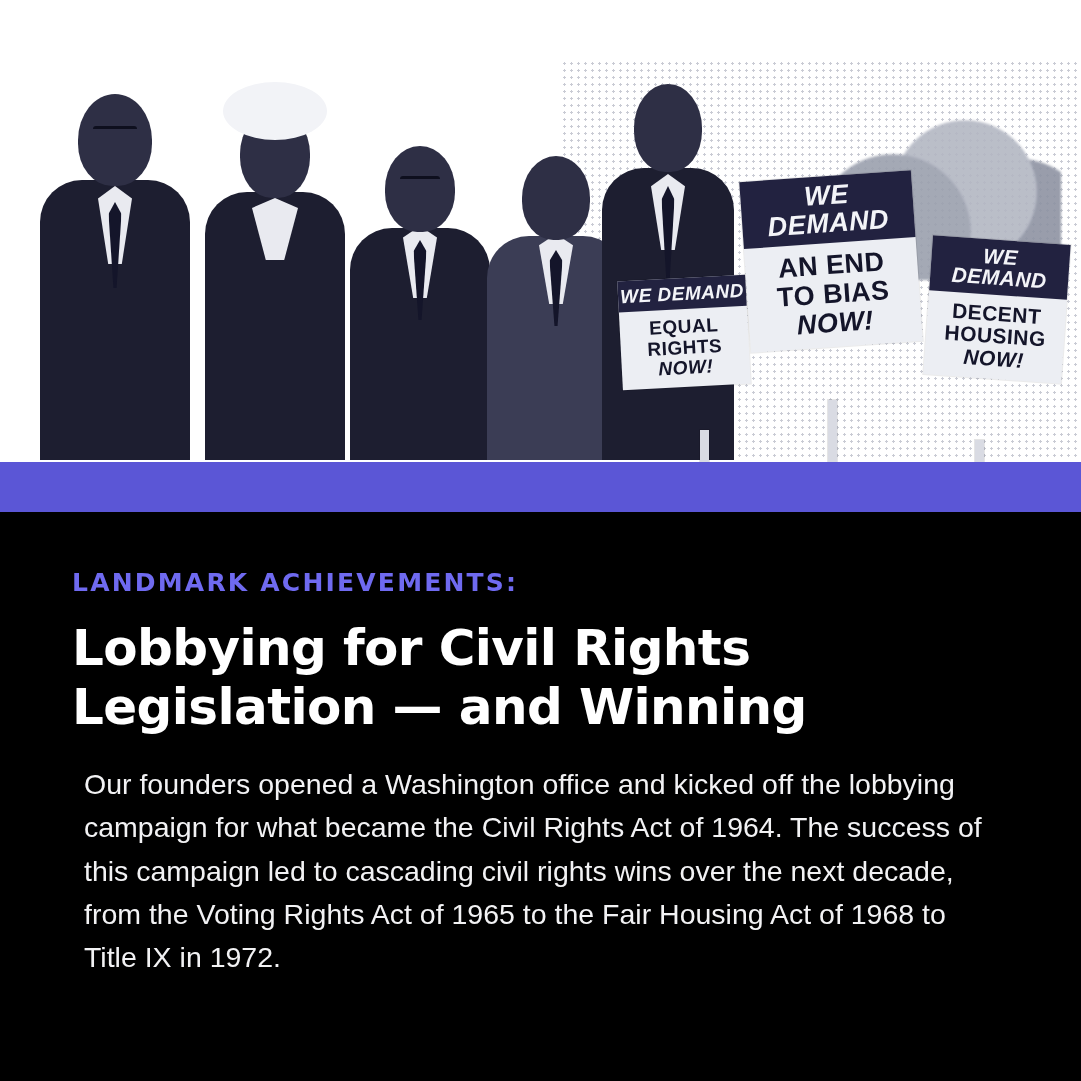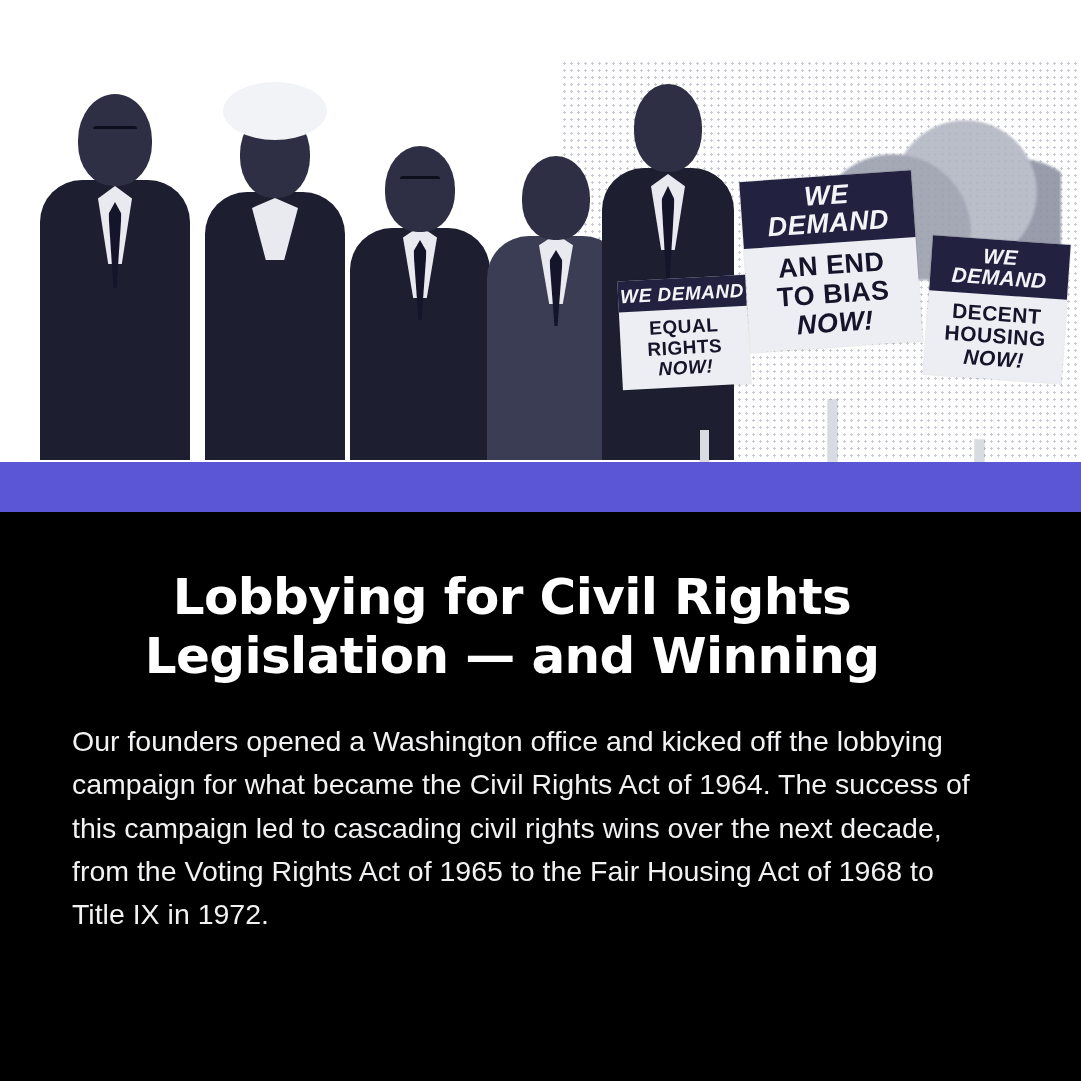--- a/index.html
+++ b/index.html
@@ -177,30 +177,29 @@
     letter-spacing: 2.2px;
     margin: 0 0 22px 0;
     font-family: "DejaVu Sans", sans-serif;
   }
   .headline {
     color: #ffffff;
     font-size: 50px;
     font-weight: 800;
     line-height: 1.18;
     letter-spacing: -.6px;
-    margin: 0 0 34px 0;
+    margin: 0 0 26px 0;
     max-width: 880px;
     font-family: "DejaVu Sans", sans-serif;
-    text-align: center;
   }
   .body-copy {
     color: #f2f2f4;
     font-size: 28.5px;
     line-height: 1.52;
-    margin: 0;
+    margin: 12px;
     max-width: 920px;
     font-family: "Liberation Sans", sans-serif;
   }
 </style>
 </head>
 <body>
 
 <div class="card">
 
   <div class="hero">
@@ -272,17 +271,18 @@
         <div>DECENT</div>
         <div>HOUSING</div>
         <div class="now">NOW!</div>
       </div>
     </div>
 
     <div class="band-strip"></div>
   </div>
 
   <div class="content">
+    <p class="eyebrow">LANDMARK ACHIEVEMENTS:</p>
     <h1 class="headline">Lobbying for Civil Rights Legislation — and Winning</h1>
     <p class="body-copy">Our founders opened a Washington office and kicked off the lobbying campaign for what became the Civil Rights Act of 1964. The success of this campaign led to cascading civil rights wins over the next decade, from the Voting Rights Act of 1965 to the Fair Housing Act of 1968 to Title IX in 1972.</p>
   </div>
 
 </div>
 
 </body></html>

